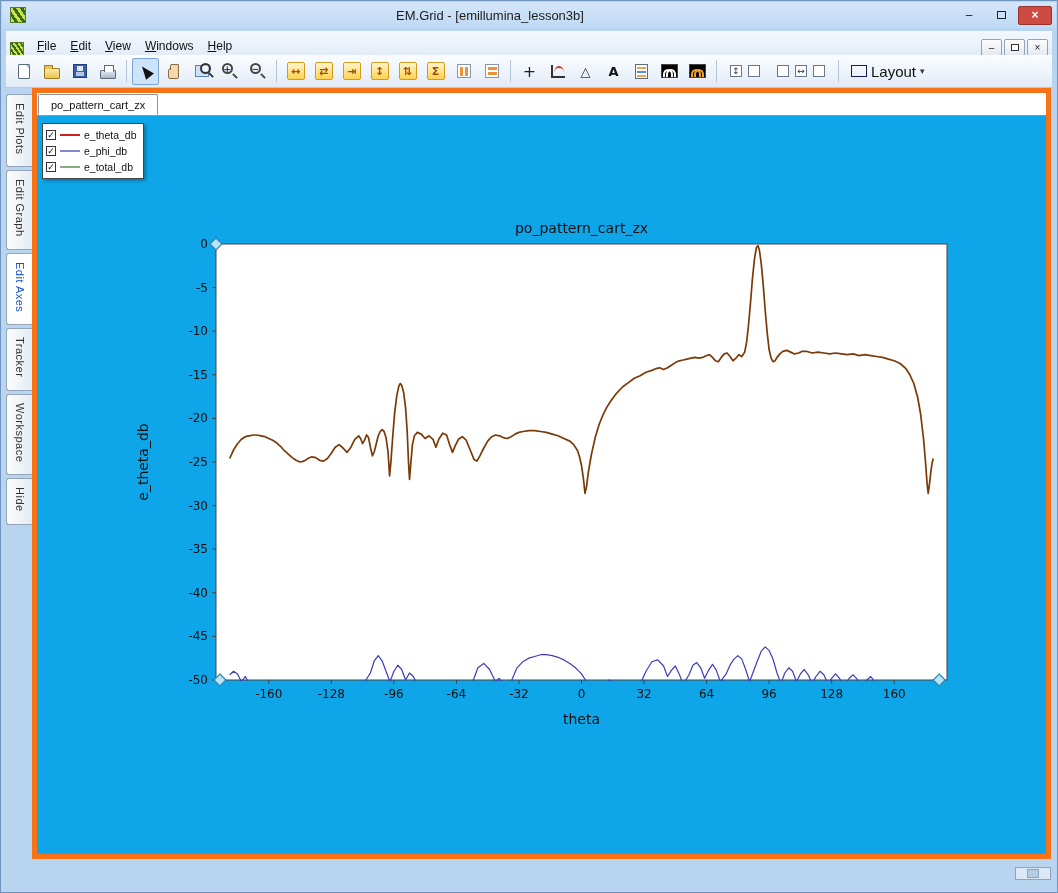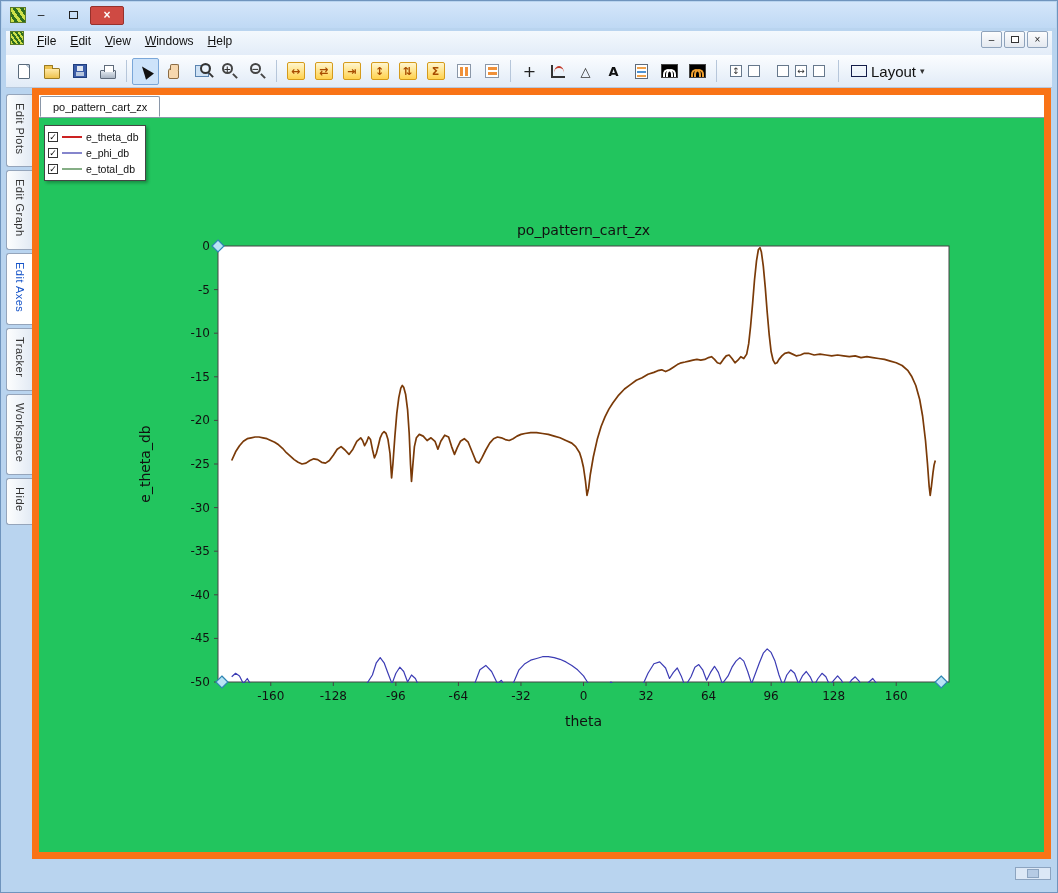--- a/index.html
+++ b/index.html
@@ -9,21 +9,21 @@
   
   .titlebar{position:absolute;top:1px;left:1px;right:1px;height:26px;background:linear-gradient(#d4e6fa,#bfd9f4);display:flex;align-items:center;padding:0 4px}
   .app-logo{width:16px;height:16px;margin-left:4px;border:1px solid #5a7a2a;background:repeating-linear-gradient(55deg,#cde049 0 3px,#2e6e1e 3px 6px);flex:0 0 auto}
   .title-text{flex:1;text-align:center;font-size:13px;color:#1b1b1b}
   .win-controls{display:flex;gap:2px}
   .wc{width:30px;height:19px;border:1px solid transparent;background:transparent;display:flex;align-items:center;justify-content:center;font-size:12px;color:#222;cursor:default}
   .wc.maxi i{display:block;width:9px;height:8px;border:1px solid #222}
   .wc.close{background:#cf4a43;border-color:#96312c;border-radius:2px;color:#fff;font-weight:bold;width:34px}
 
   
-  .menubar{position:absolute;top:30px;left:5px;right:5px;height:26px;background:linear-gradient(#f3f8fd,#e2ecf8);display:flex;align-items:flex-start;padding:0 2px;border-bottom:1px solid #cddcee}
+  .menubar{position:absolute;top:30px;left:5px;right:5px;height:26px;background:linear-gradient(#f3f8fd,#e2ecf8);display:flex;align-items:flex-end;padding:0 2px;border-bottom:1px solid #cddcee}
   .doc-logo{width:14px;height:14px;margin:0 6px 0 2px;border:1px solid #5a7a2a;background:repeating-linear-gradient(55deg,#cde049 0 2px,#2e6e1e 2px 4px)}
   .menu-item{font-size:12px;color:#111;padding:3px 7px;cursor:default}
   .menu-item u{text-decoration:underline}
   .mdi-controls{margin-left:auto;display:flex;gap:2px;padding-right:2px}
   .mdi-btn{width:21px;height:17px;border:1px solid #8fa3bb;background:linear-gradient(#fdfdfd,#e4e9f0);display:flex;align-items:center;justify-content:center;font-size:10px;color:#222;border-radius:2px}
   .mdi-btn .restore{position:relative;width:8px;height:7px;border:1px solid #333;background:#fff}
   .mdi-btn .restore::before{content:"";position:absolute;right:-3px;top:-3px;width:8px;height:7px;border:1px solid #333;z-index:-1}
 
   
   .toolbar{position:absolute;top:54px;left:5px;right:5px;height:33px;background:linear-gradient(#fbfdff,#e1ebf7);border-bottom:1px solid #b7c9de;display:flex;align-items:center;padding:0 4px;gap:1px}
@@ -69,21 +69,21 @@
   .layout-caret{font-size:9px;color:#333;font-family:"DejaVu Sans",sans-serif}
 
   
   .side-tabs{position:absolute;left:5px;top:93px;width:26px;display:flex;flex-direction:column;gap:3px}
   .vtab{width:26px;padding:8px 0;text-align:center;border:1px solid #95a5bb;border-right:none;border-radius:3px 0 0 3px;background:linear-gradient(90deg,#fdfefe,#e2eaf4);cursor:default}
   .vtab span{writing-mode:vertical-rl;font-size:11px;color:#333;letter-spacing:.5px}
   .vtab.active{background:#fff}
   .vtab.active span{color:#1553c8}
 
   
-  .client{position:absolute;left:31px;top:87px;right:6px;bottom:33px;background:#22c55e;border:7px solid #f97316;overflow:hidden}
+  .client{position:absolute;left:31px;top:87px;right:6px;bottom:33px;background:#0ea5e9;border:5px solid #f97316;overflow:hidden}
   .doc-tabs{position:absolute;left:0;top:0;right:0;height:23px;border-bottom:1px solid #8a97a8;background:#fff}
   .doc-tab{display:inline-block;margin-left:1px;padding:4px 12px 3px 12px;font-size:11px;color:#111;background:#fff;border:1px solid #8a97a8;border-bottom:1px solid #fff;border-radius:2px 2px 0 0;position:relative;top:1px;cursor:default}
 
   
   .legend{position:absolute;left:5px;top:30px;background:#fff;border:1px solid #444;box-shadow:2px 2px 3px rgba(0,0,0,.28);padding:3px 6px 3px 3px;z-index:5}
   .legend-row{display:flex;align-items:center;gap:4px;height:16px}
   .legend-check{width:10px;height:10px;border:1px solid #333;background:#fff;font-size:9px;line-height:9px;text-align:center;color:#111;font-family:"DejaVu Sans",sans-serif}
   .legend-line{width:20px;height:0;border-top:2px solid #000}
   .legend-label{font-size:10.5px;color:#111}
 
@@ -101,20 +101,21 @@
   .mini-scroll{position:absolute;left:1014px;top:866px;width:36px;height:13px;border:1px solid #8ca4c0;background:#dce8f6;display:flex;align-items:center}
   .mini-scroll .thumb{width:12px;height:9px;margin-left:11px;background:#b6cbe4;border:1px solid #8ca4c0}
 </style>
 </head>
 <body>
 
 <div class="window">
 
   <div class="titlebar">
     <span class="app-logo"></span>
+    <span class="title-text">EM.Grid  -  [emillumina_lesson3b]</span>
     <div class="win-controls">
       <button class="wc mini">–</button>
       <button class="wc maxi">
           <i></i>
         </button>
       <button class="wc close">×</button>
     </div>
   </div>
 
   <div class="menubar">

